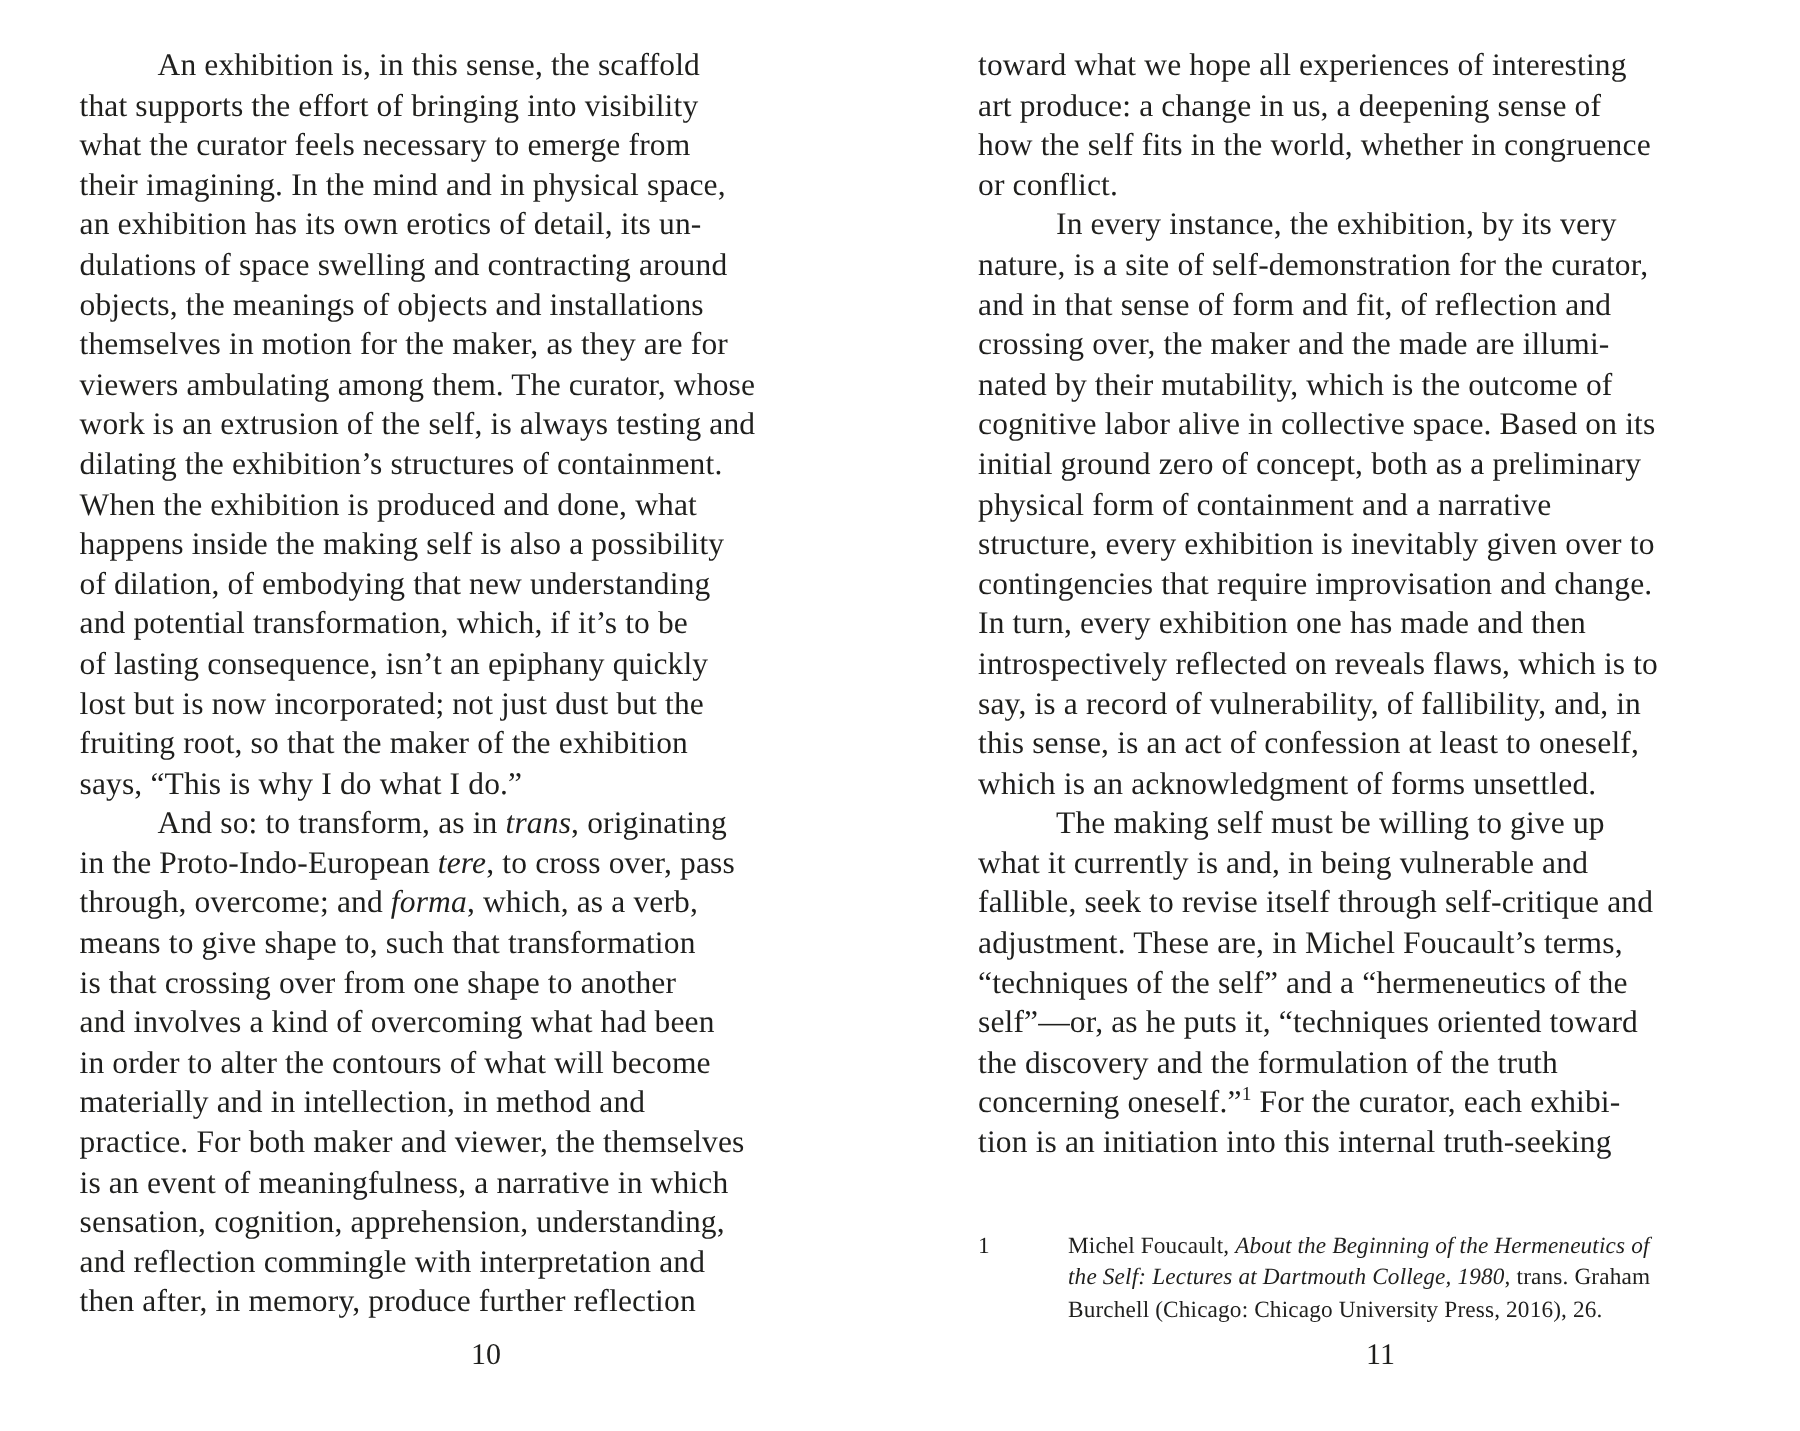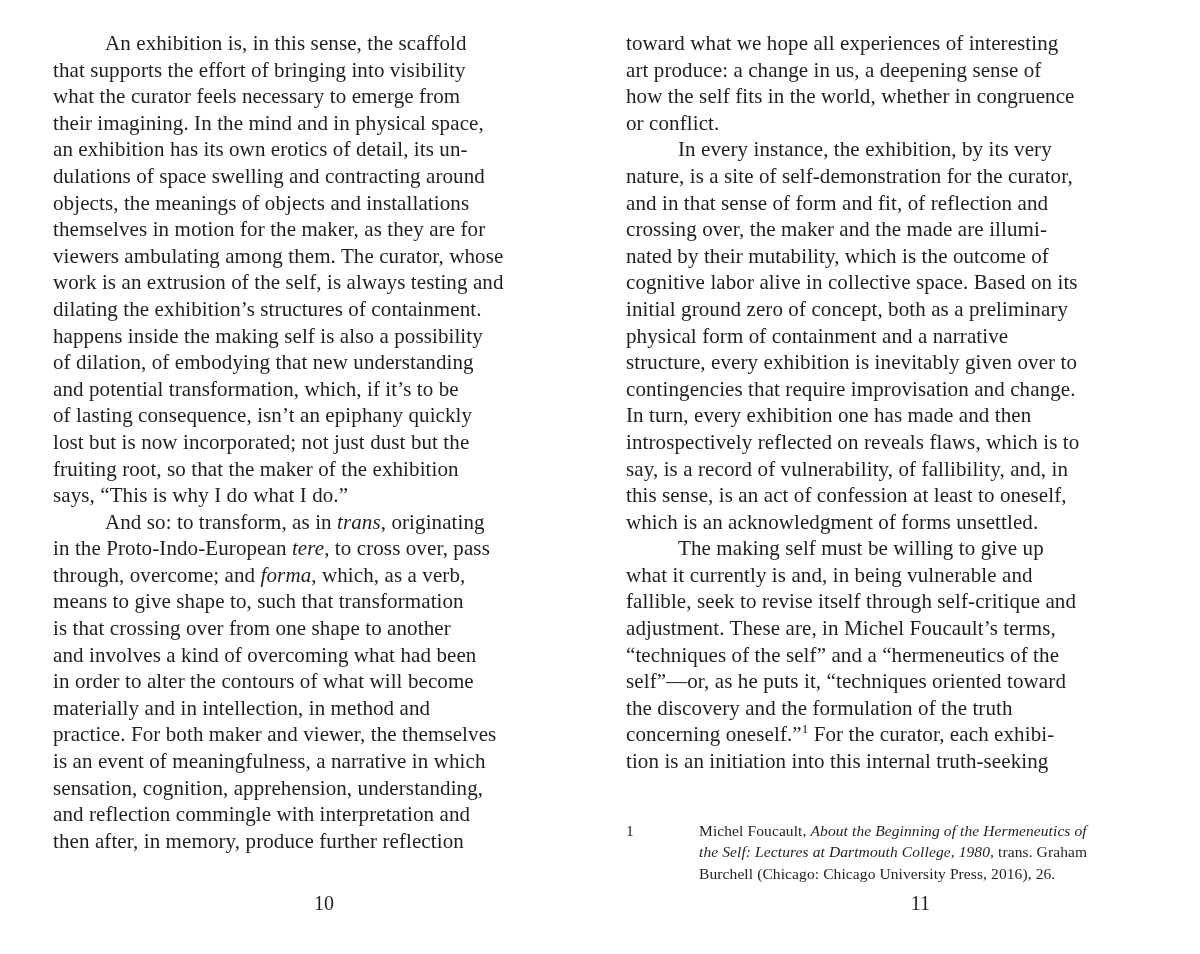--- a/index.html
+++ b/index.html
@@ -16,32 +16,32 @@
     overflow: hidden;
   }
   .text-column {
     position: absolute;
     top: 30px;
     font-size: 21px;
     line-height: 26.6px;
     letter-spacing: 0.1px;
   }
   #left-column  { left: 53px;  width: 500px; }
-  #right-column { left: 626px; width: 500px; }
+  #right-column { left: 652px; width: 500px; }
   .line { white-space: nowrap; }
   .line.ind { text-indent: 52px; }
   .footnote {
     margin-top: 45px;
     display: flex;
     font-size: 15.5px;
     line-height: 21.7px;
     letter-spacing: 0.1px;
   }
   .footnote-marker { width: 60px; flex: 0 0 60px; }
-  .footnote-lines { flex: 1; margin-left: 13px; }
+  .footnote-lines { flex: 1; }
   .page-number {
     position: absolute;
     top: 891px;
     width: 100px;
     text-align: right;
     font-size: 20px;
     line-height: 24px;
   }
   #page-number-left  { left: 234px; }
   #page-number-right { left: 830px; }
@@ -56,20 +56,21 @@
     <div class="line">that supports the effort of bringing into visibility</div>
     <div class="line">what the curator feels necessary to emerge from</div>
     <div class="line">their imagining. In the mind and in physical space,</div>
     <div class="line">an exhibition has its own erotics of detail, its un-</div>
     <div class="line">dulations of space swelling and contracting around</div>
     <div class="line">objects, the meanings of objects and installations</div>
     <div class="line">themselves in motion for the maker, as they are for</div>
     <div class="line">viewers ambulating among them. The curator, whose</div>
     <div class="line">work is an extrusion of the self, is always testing and</div>
     <div class="line">dilating the exhibition’s structures of containment.</div>
+    <div class="line">When the exhibition is produced and done, what</div>
     <div class="line">happens inside the making self is also a possibility</div>
     <div class="line">of dilation, of embodying that new understanding</div>
     <div class="line">and potential transformation, which, if it’s to be</div>
     <div class="line">of lasting consequence, isn’t an epiphany quickly</div>
     <div class="line">lost but is now incorporated; not just dust but the</div>
     <div class="line">fruiting root, so that the maker of the exhibition</div>
     <div class="line">says, “This is why I do what I do.”</div>
     <div class="line ind">And so: to transform, as in <i>trans</i>, originating</div>
     <div class="line">in the Proto-Indo-European <i>tere</i>, to cross over, pass</div>
     <div class="line">through, overcome; and <i>forma</i>, which, as a verb,</div>

